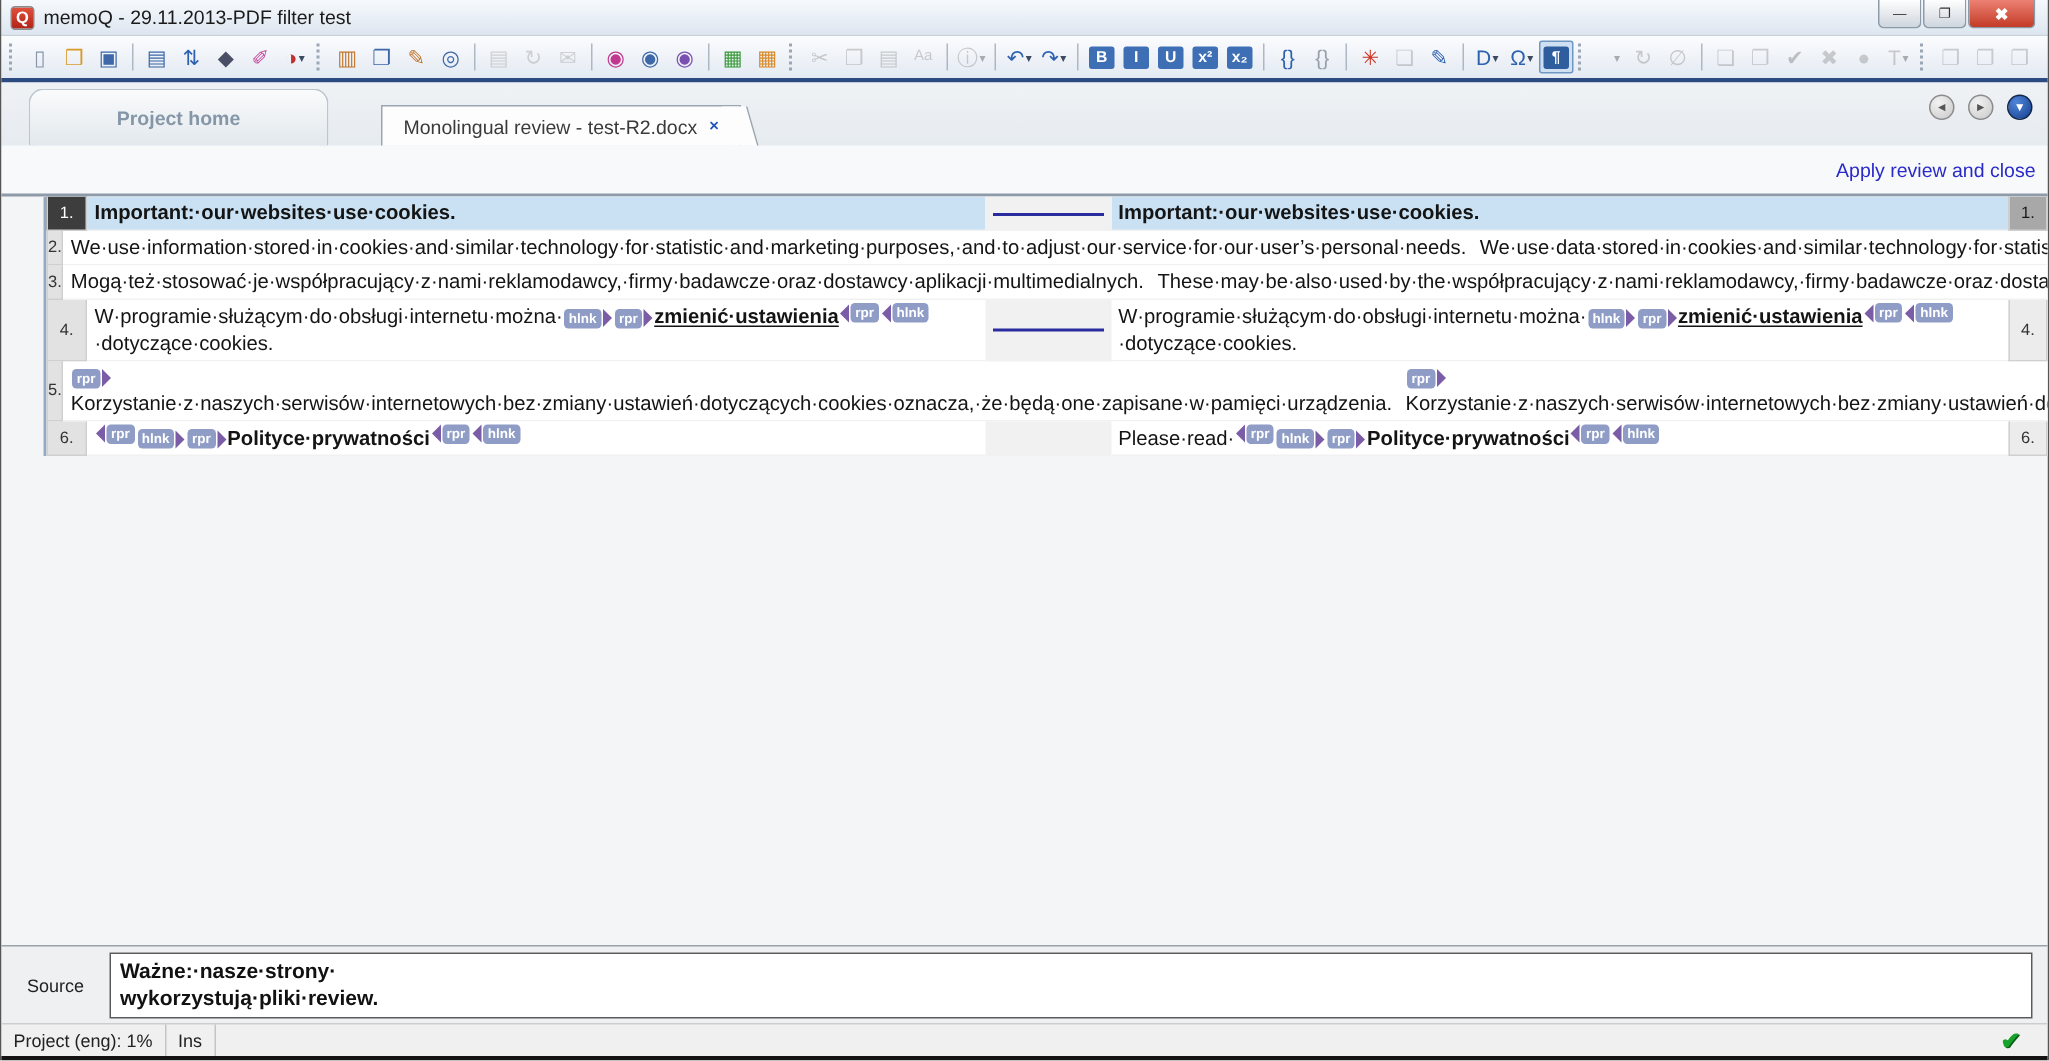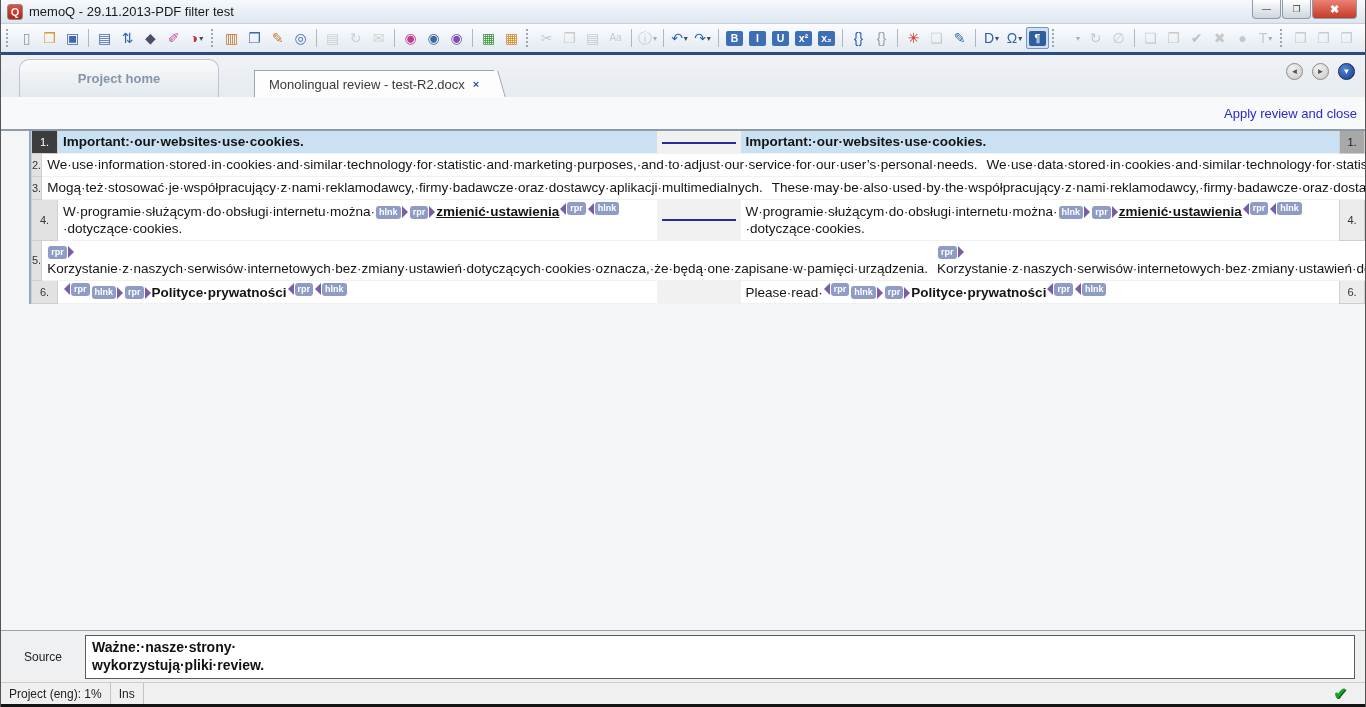--- a/index.html
+++ b/index.html
@@ -88,21 +88,21 @@
   .tag { display:inline-flex; align-items:center; height:13px; vertical-align:1px; margin:0 1px; }
   .tag .lbl { background:#8e9cc6; color:#fff; font-size:9px; font-weight:bold; padding:0 3px;
               height:13px; line-height:13px; border-radius:3px; font-family:"Liberation Sans",sans-serif; }
   .tag .arr { width:0; height:0; border-top:6px solid transparent; border-bottom:6px solid transparent; }
   .tag.open .arr { border-left:6px solid #7b5ca6; margin-left:1px; }
   .tag.close .arr { border-right:6px solid #7b5ca6; margin-right:1px; }
 
   
   .sourcepanel { height:52px; background:#eef0f2; border-top:1px solid #9aa2ac;
                  display:flex; align-items:center; }
-  .source-label { width:84px; text-align:center; font-size:12px; color:#222; }
+  .source-label { width:72px; text-align:center; font-size:12px; color:#222; }
   .source-box { flex:1; margin-right:10px; height:44px; background:#fff; border:1px solid #5a5a5a;
                 padding:2px 6px; font-size:14px; font-weight:bold; line-height:18px;
                 white-space:pre-line; color:#111; }
 
   
   .statusbar { height:22px; background:#f0f0f0; border-top:1px solid #cdcdcd;
                display:flex; align-items:center; position:relative; }
   .status-seg { font-size:12px; color:#222; padding:0 8px; height:100%; display:flex;
                 align-items:center; border-right:1px solid #c4c4c4; }
   .status-check { position:absolute; right:18px; color:#17a32b; font-size:16px; font-weight:bold;

